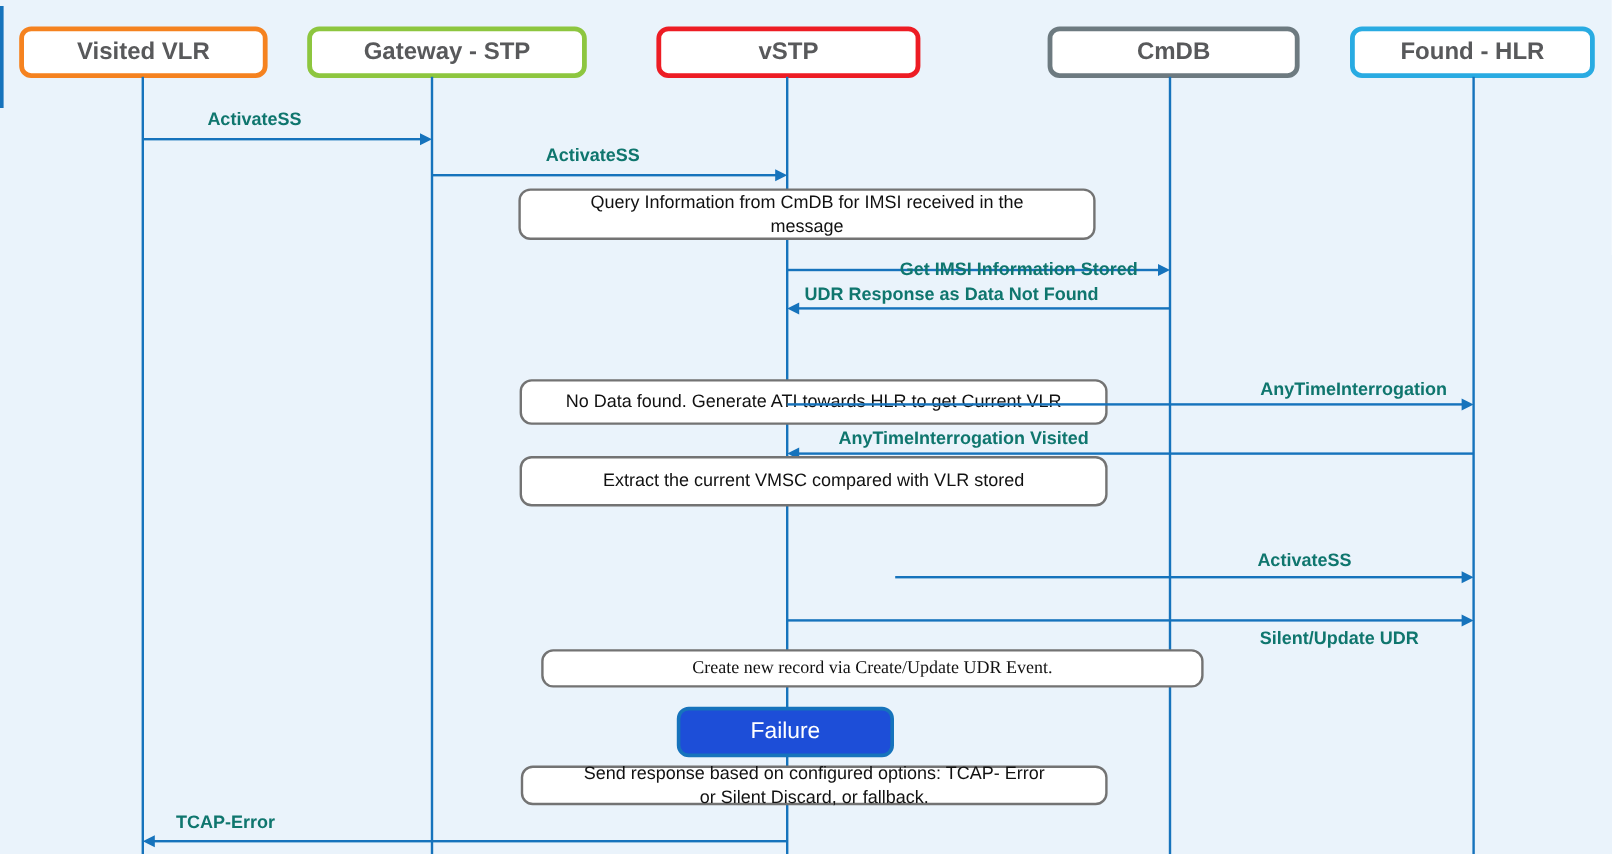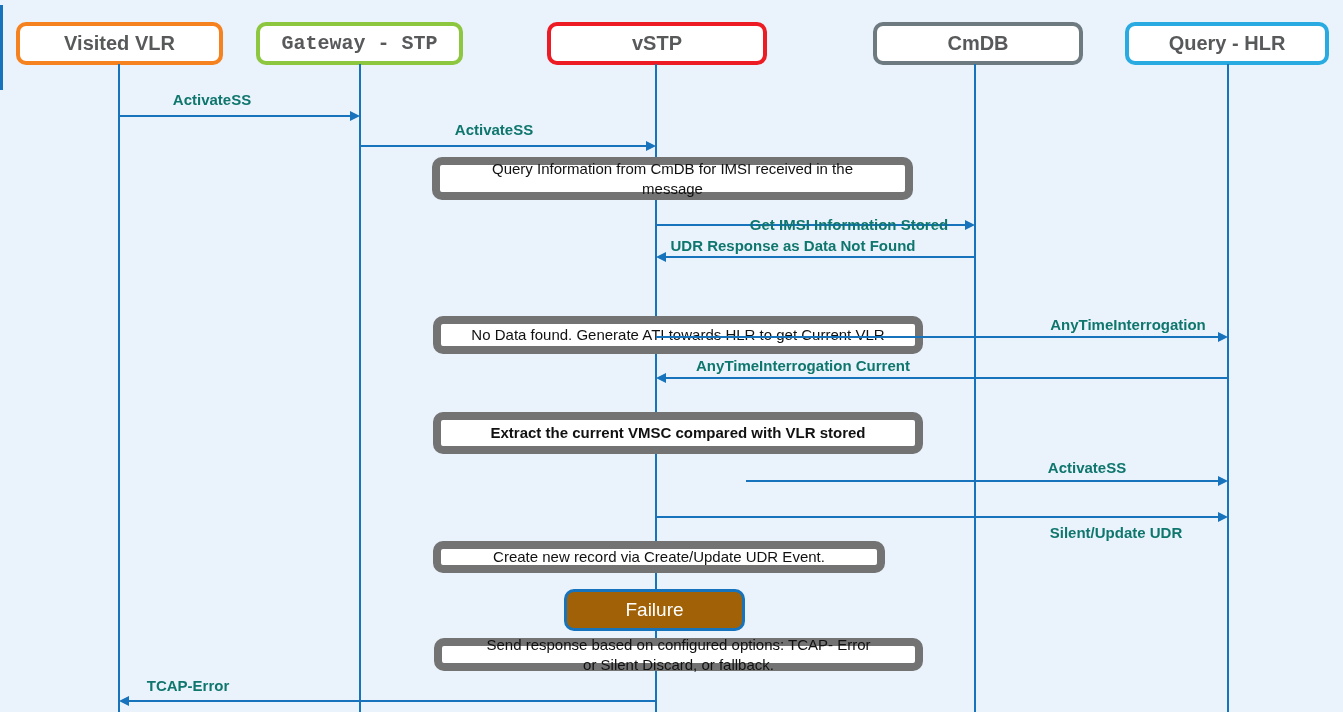--- a/index.html
+++ b/index.html
@@ -25,55 +25,55 @@
   .arrow-right{position:absolute;width:0;height:0;
     border-top:5px solid transparent;border-bottom:5px solid transparent;
     border-left:10px solid #1673BC;}
   .arrow-left{position:absolute;width:0;height:0;
     border-top:5px solid transparent;border-bottom:5px solid transparent;
     border-right:10px solid #1673BC;}
   .msg-label{position:absolute;transform:translateX(-50%);
     font-size:15px;font-weight:bold;color:#0f766e;white-space:nowrap;}
   .note{
     position:absolute;box-sizing:border-box;background:#ffffff;
-    border:8px solid #737373;border-radius:10px;
+    border:2px solid #737373;border-radius:10px;
     display:flex;align-items:center;justify-content:center;
     font-size:15px;color:#111;text-align:center;line-height:20px;
   }
   .note-narrow{padding:0 42px;}
   .status-box{
     position:absolute;box-sizing:border-box;
     border:3px solid #1673BC;border-radius:10px;
     display:flex;align-items:center;justify-content:center;
     font-size:19px;color:#ffffff;
   }
   .status-success{background:#8CC63F;}
-  .status-failure{background:#a16207;align-items:center;}
+  .status-failure{background:#1d4ed8;align-items:center;}
 </style>
 </head>
 <body>
 
 <div class="canvas">
 
   <div class="edge-line"></div>
 
   <div class="actor actor-visited-vlr" style="left:16px;width:207px;">
     <span>Visited VLR</span>
   </div>
-  <div class="actor actor-gateway-stp" style="left:256px;width:207px;font-family:Liberation Mono, monospace;">
+  <div class="actor actor-gateway-stp" style="left:256px;width:233px;">
     <span>Gateway - STP</span>
   </div>
   <div class="actor actor-vstp" style="left:547px;width:220px;">
     <span>vSTP</span>
   </div>
   <div class="actor actor-cmdb" style="left:873px;width:210px;">
     <span>CmDB</span>
   </div>
   <div class="actor actor-home-hlr" style="left:1125px;width:204px;">
-    <span>Query - HLR</span>
+    <span>Found - HLR</span>
   </div>
 
   <div class="lifeline" style="left:118px;"></div>
   <div class="lifeline" style="left:359px;"></div>
   <div class="lifeline" style="left:655px;"></div>
   <div class="lifeline" style="left:974px;"></div>
   <div class="lifeline" style="left:1227px;"></div>
 
   <div>
     <div class="msg-line" style="left:119px;top:115px;width:232px;"></div>
@@ -109,41 +109,41 @@
 
   <div>
     <div class="msg-line" style="left:656px;top:336px;width:563px;"></div>
     <div class="arrow-right" style="left:1218px;top:332px;"></div>
     <div class="msg-label" style="left:1128px;top:316px;">AnyTimeInterrogation</div>
   </div>
 
   <div>
     <div class="msg-line" style="left:665px;top:377px;width:563px;"></div>
     <div class="arrow-left" style="left:656px;top:373px;"></div>
-    <div class="msg-label" style="left:803px;top:357px;">AnyTimeInterrogation Current</div>
+    <div class="msg-label" style="left:803px;top:357px;">AnyTimeInterrogation Visited</div>
   </div>
 
-  <div class="note" style="left:433px;top:412px;width:490px;height:42px;font-weight:bold;">
+  <div class="note" style="left:433px;top:380px;width:490px;height:42px;">
     <span>Extract the current VMSC compared with VLR stored</span>
   </div>
 
   <div>
     <div class="msg-line" style="left:746px;top:480px;width:473px;"></div>
     <div class="arrow-right" style="left:1218px;top:476px;"></div>
     <div class="msg-label" style="left:1087px;top:459px;">ActivateSS</div>
   </div>
 
   <div>
     <div class="msg-line" style="left:656px;top:516px;width:563px;"></div>
     <div class="arrow-right" style="left:1218px;top:512px;"></div>
     <div class="msg-label" style="left:1116px;top:524px;">Silent/Update UDR</div>
   </div>
 
 
-  <div class="note" style="left:433px;top:541px;width:452px;height:32px;">
+  <div class="note" style="left:451px;top:541px;width:552px;height:32px;font-family:Liberation Serif, serif;">
     <span>Create new record via Create/Update UDR Event.</span>
   </div>
 
   <div class="status-box status-failure" style="left:564px;top:589px;width:181px;height:42px;">
     <span>Failure</span>
   </div>
 
   <div class="note note-narrow" style="left:434px;top:638px;width:489px;height:33px;">
     <span>Send response based on configured options: TCAP- Error or Silent Discard, or fallback.</span>
   </div>

